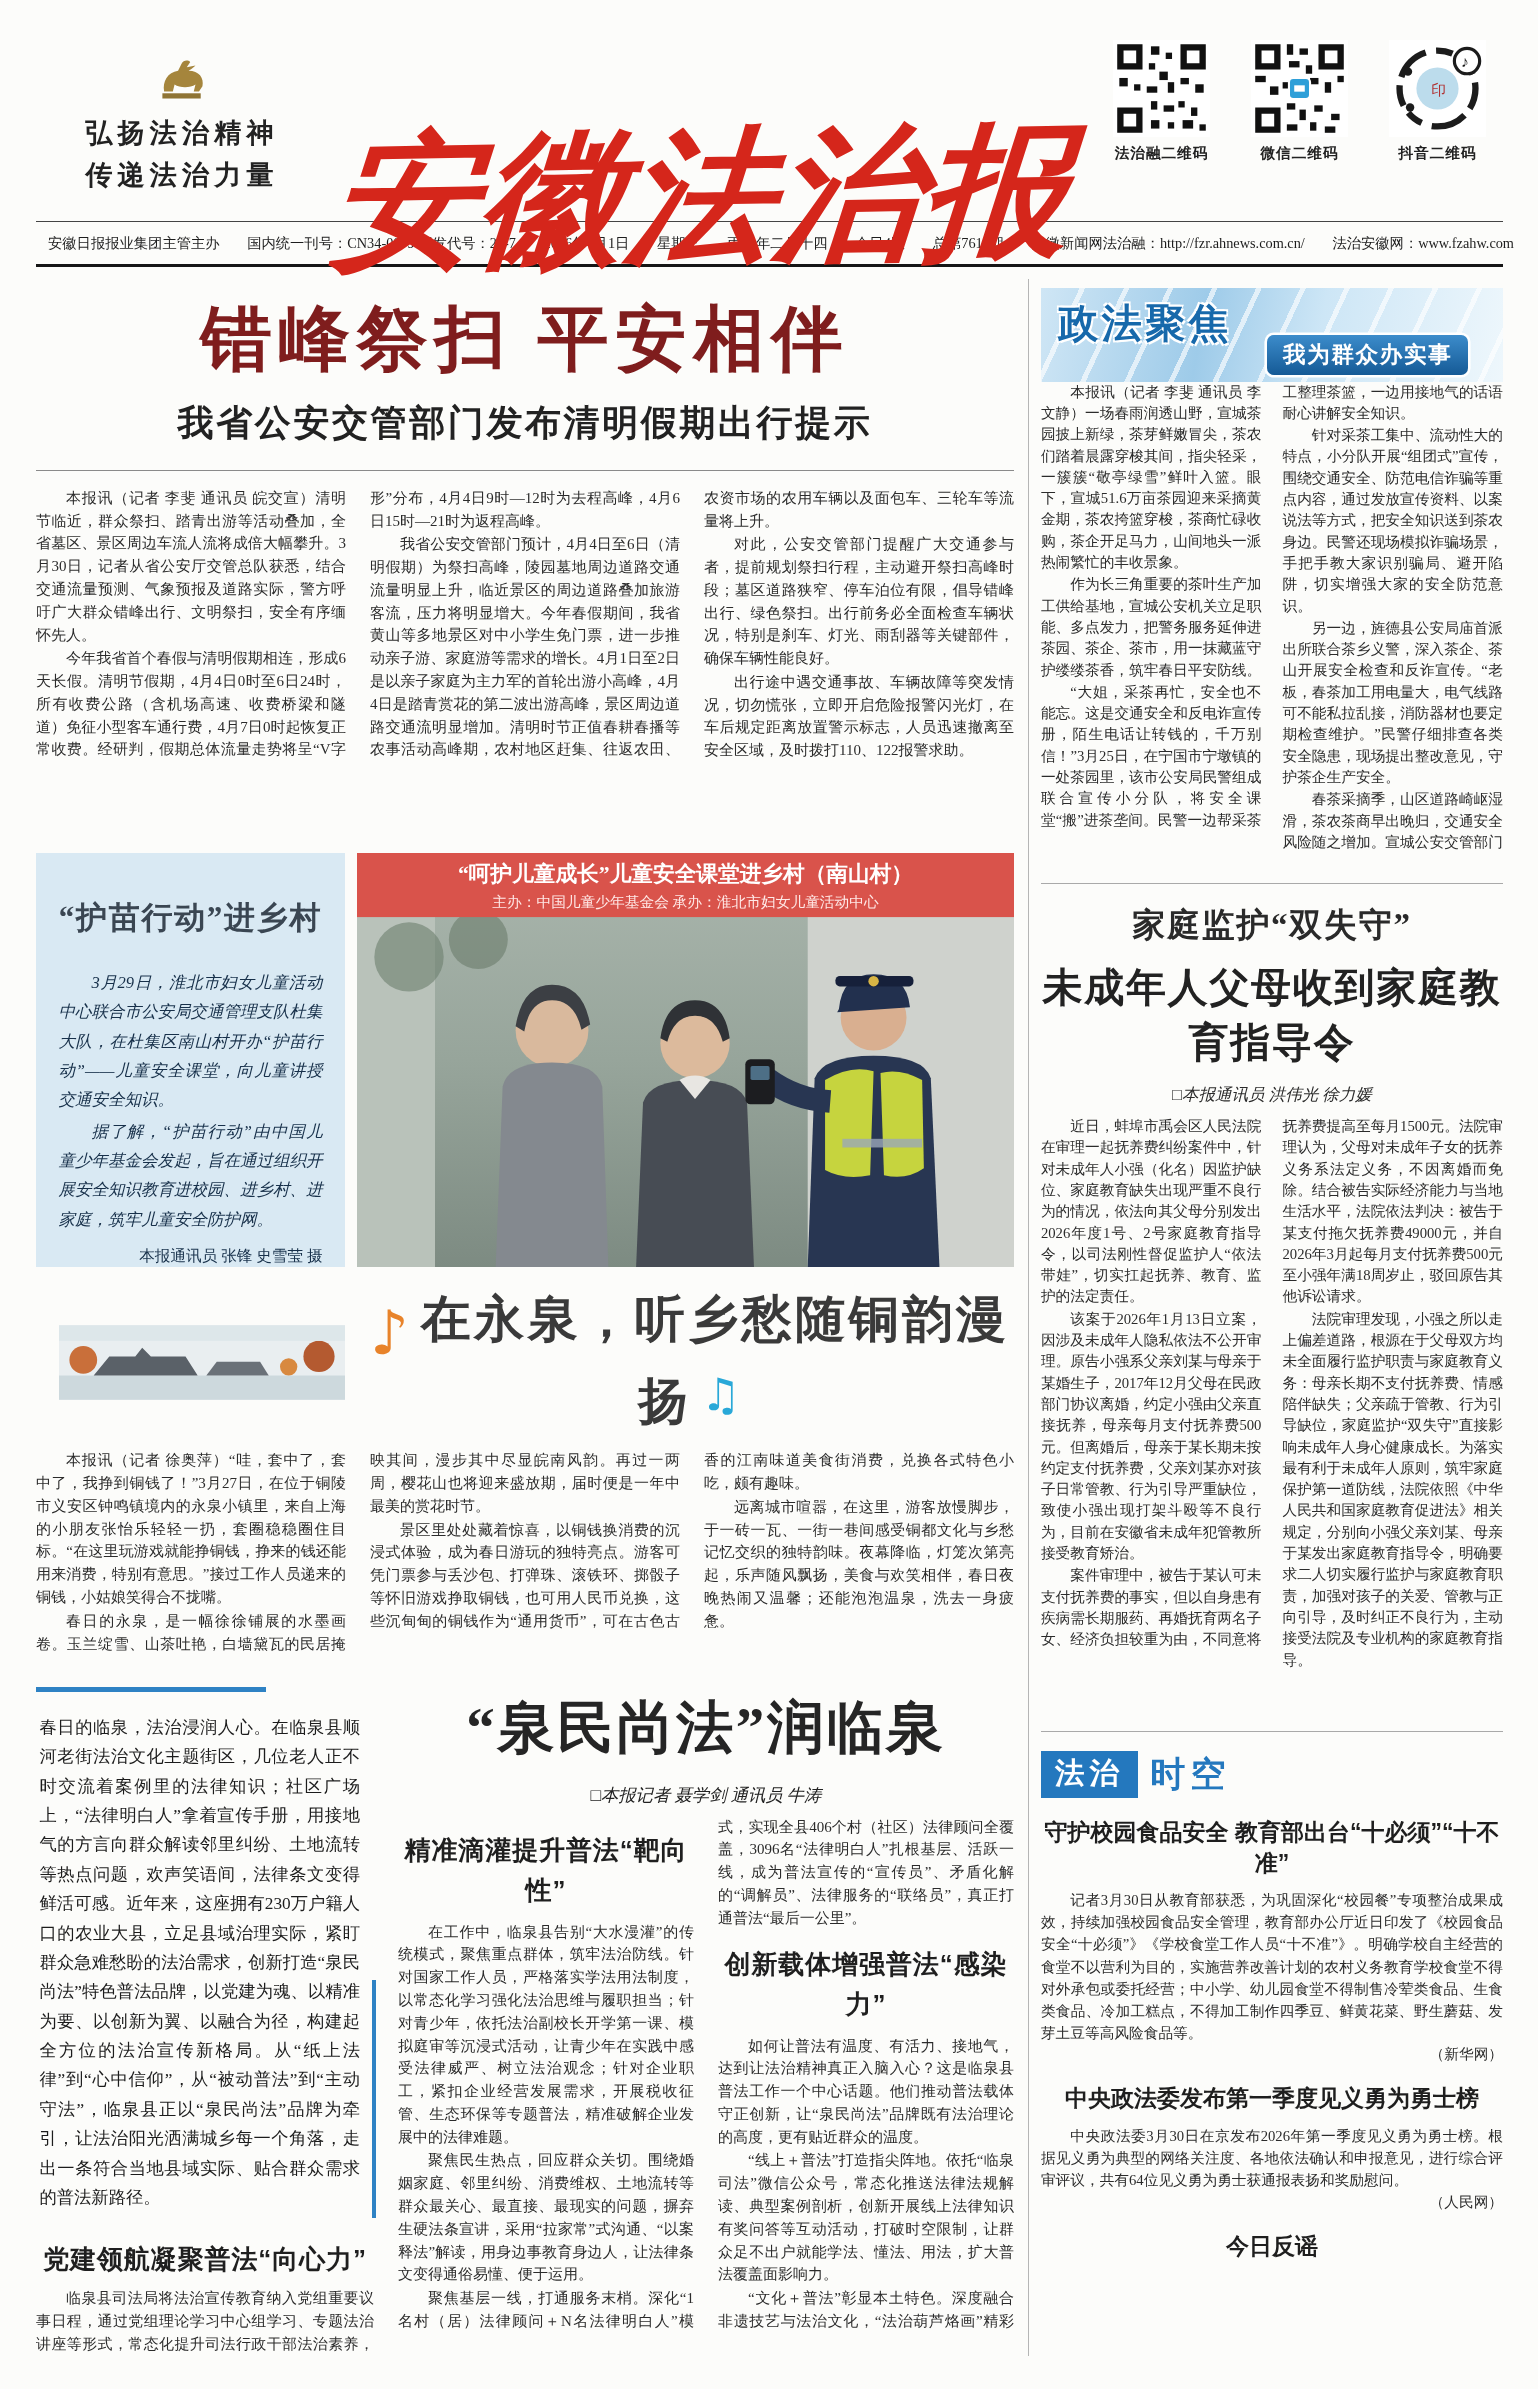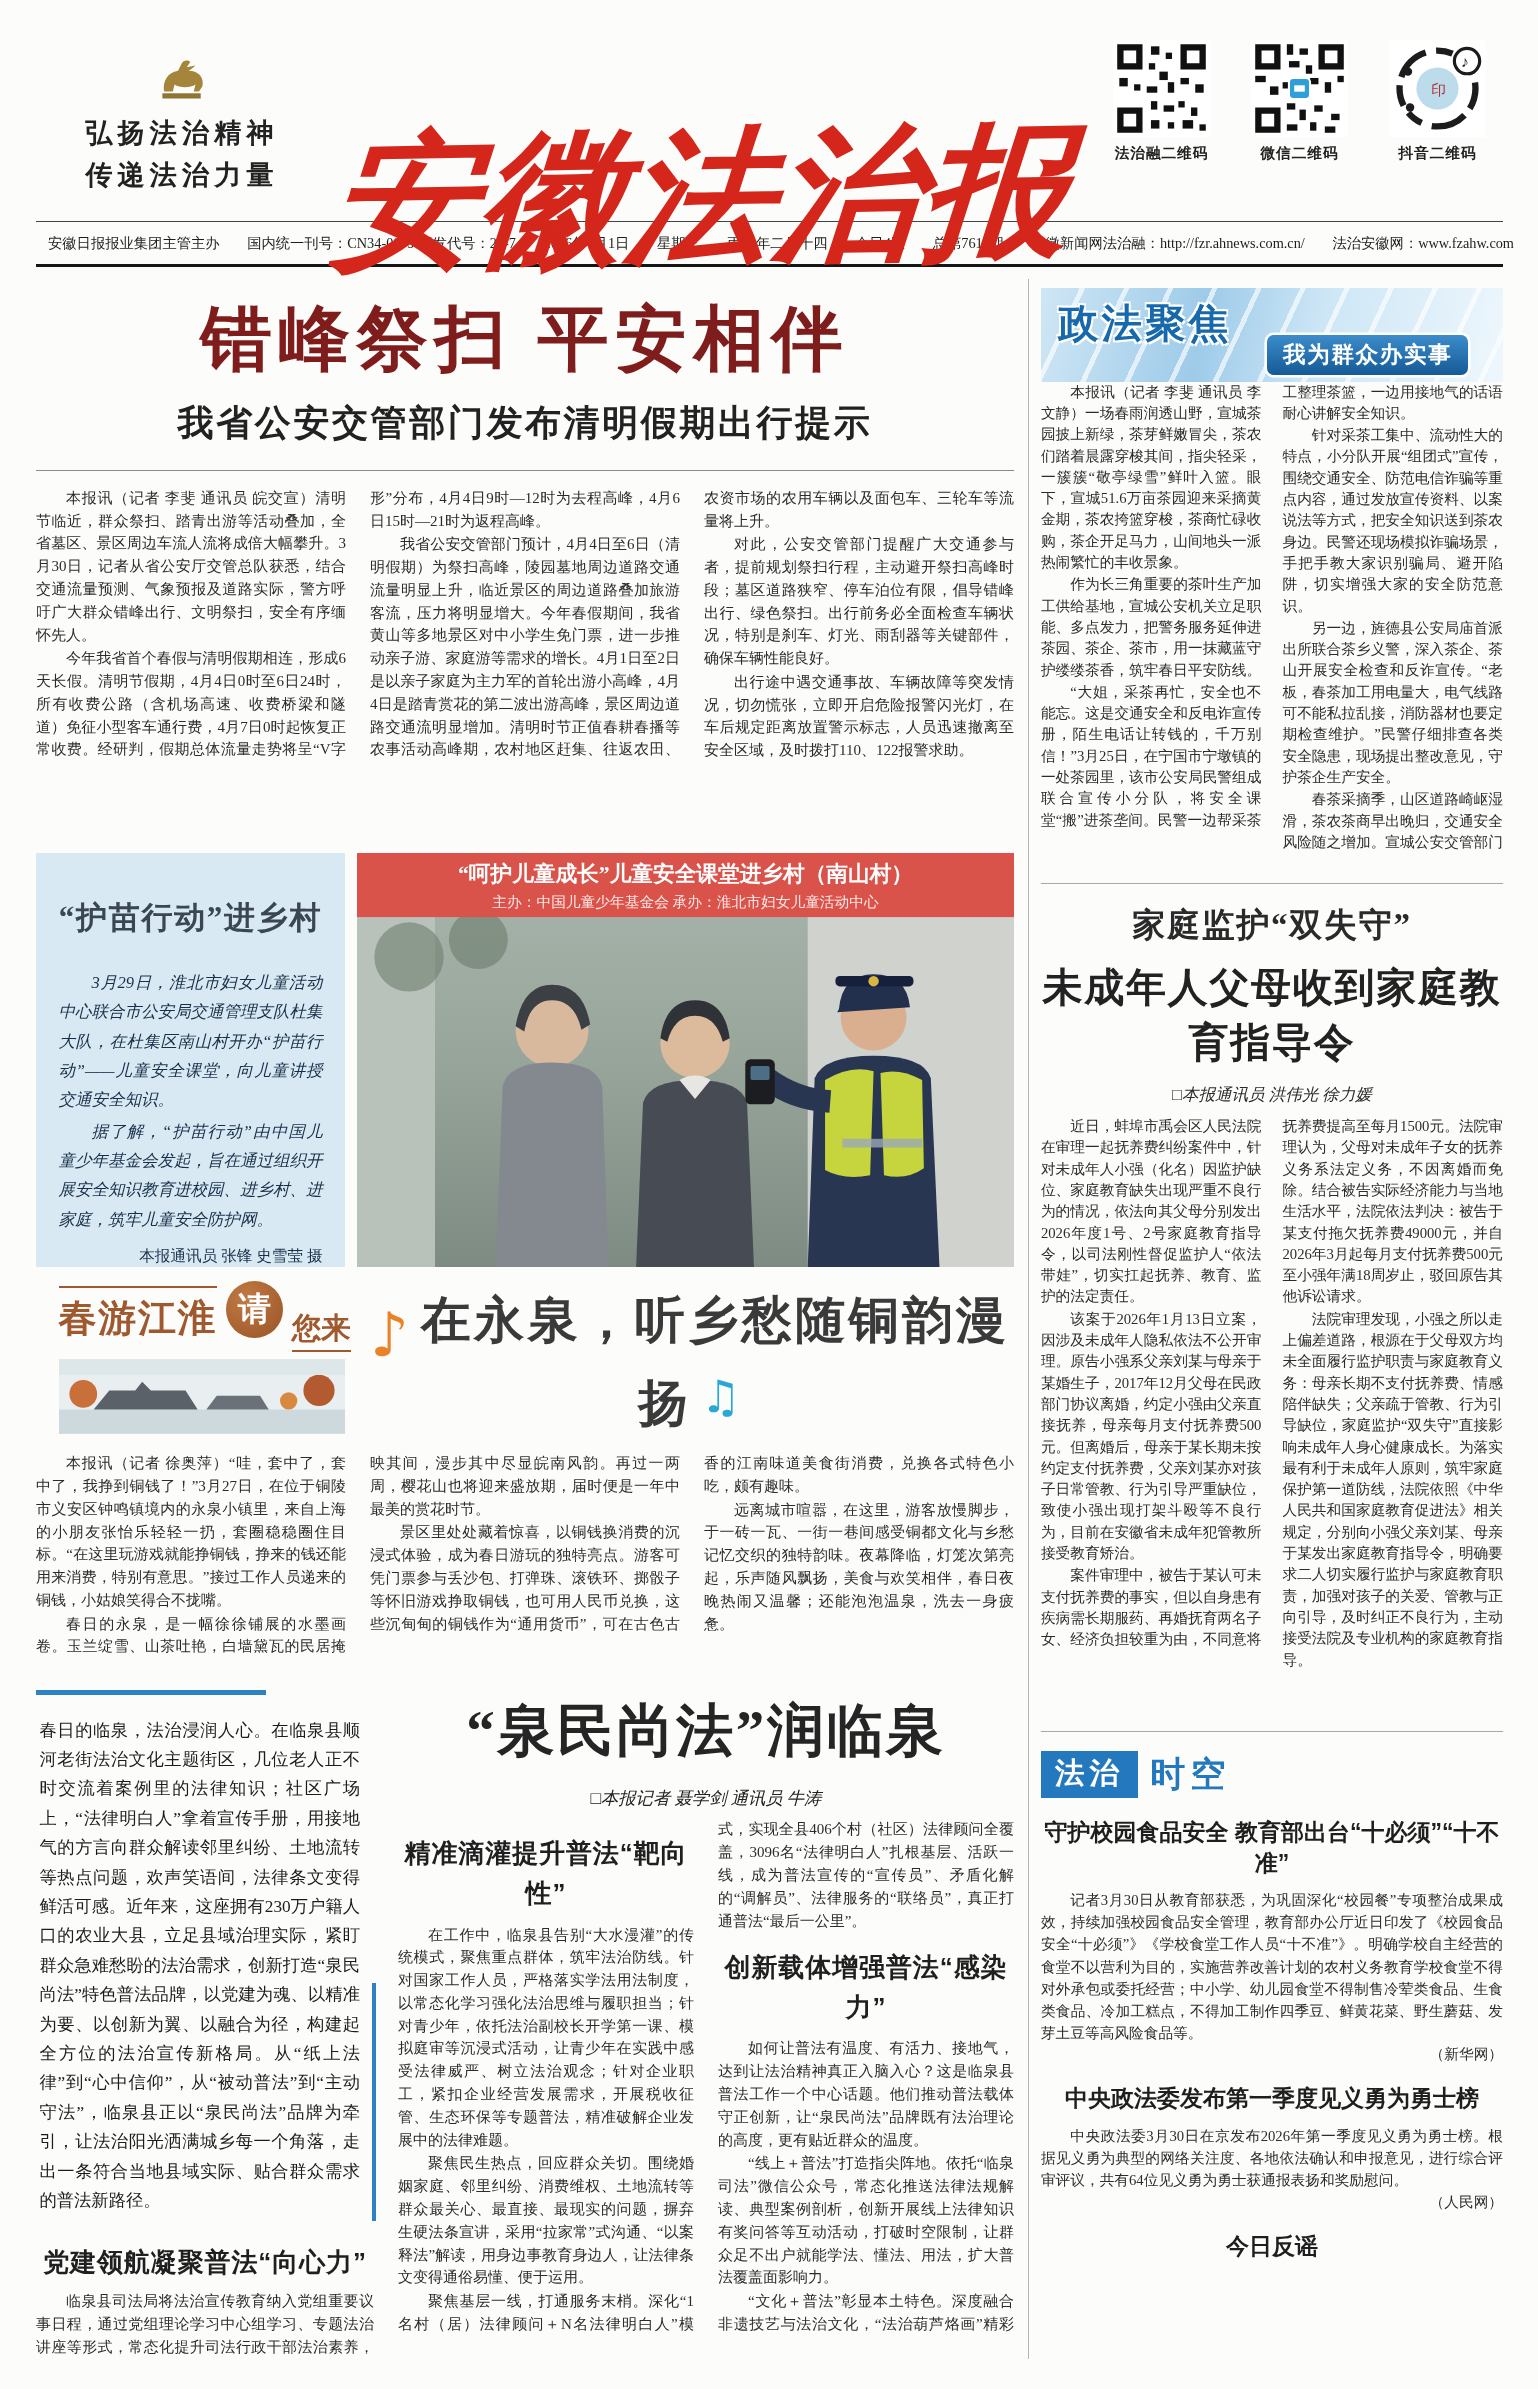--- a/index.html
+++ b/index.html
@@ -274,25 +274,20 @@
             <path d="M545 300 q-50 -4 -80 -30 l16 -20 q30 22 66 24 z" fill="#283652"></path>
             <rect x="448" y="238" width="34" height="52" rx="6" fill="#1c1d20"></rect>
             <rect x="454" y="246" width="22" height="16" rx="2" fill="#4d6f86"></rect>
           </svg>
         </div>
       </div>
 
       <div class="yongquan">
         <div class="yq-head">
           <div class="badge">
-            <div class="badge-top">
-              <div class="badge-title">春游江淮</div>
-              <div class="badge-circle">请</div>
-              <div class="badge-tail">您来</div>
-            </div>
             <svg class="badge-scene" viewBox="0 0 330 86">
               <rect width="330" height="86" fill="#e9eef0"></rect>
               <rect y="58" width="330" height="28" fill="#cdd9dd"></rect>
               <path d="M40 58 l18 -22 h30 l8 -10 10 10 h40 l14 22z" fill="#5a6168"></path>
               <path d="M170 58 l12 -16 h50 l10 16z" fill="#6a7178"></path>
               <circle cx="28" cy="40" r="16" fill="#c96f3a"></circle>
                 <circle cx="300" cy="36" r="18" fill="#b45a30"></circle>
               <circle cx="265" cy="48" r="10" fill="#d8893f"></circle>
               <rect y="0" width="330" height="18" fill="#dde7ea"></rect>
             </svg>

